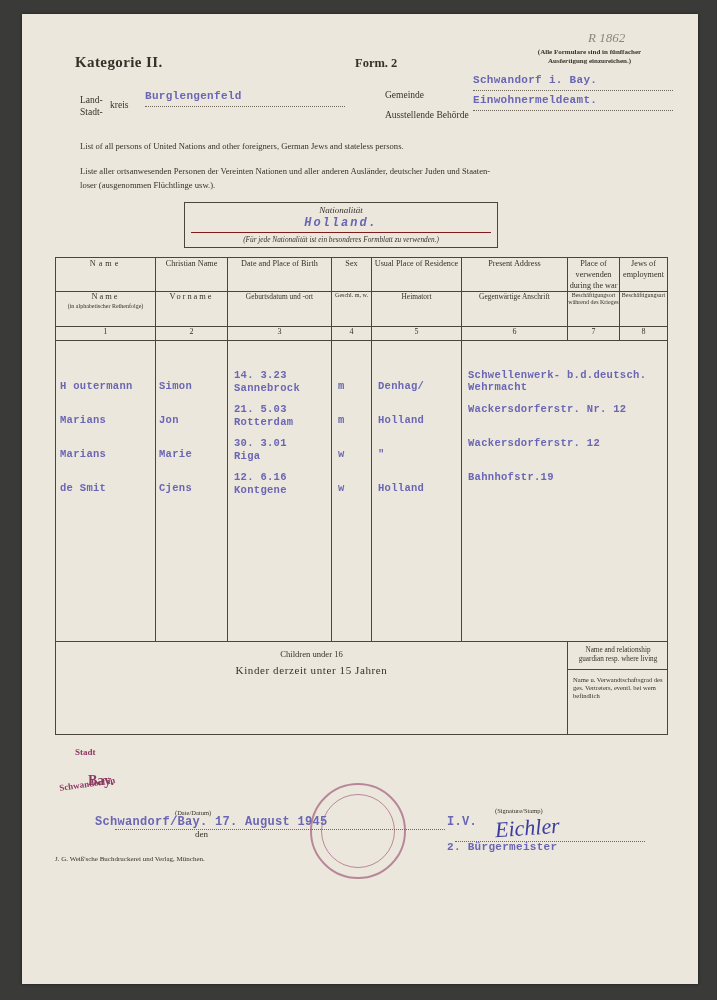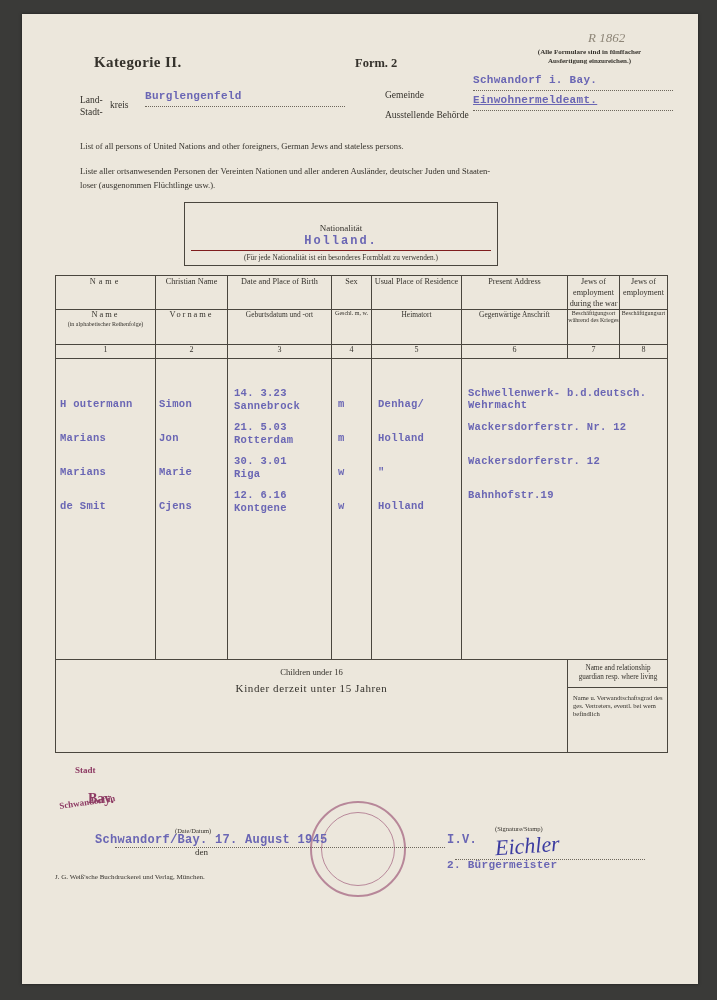--- a/index.html
+++ b/index.html
@@ -24,51 +24,52 @@
   .typed{
     color:#6a66b4;
     font-family:"Liberation Mono", monospace;
     font-weight:bold;
     letter-spacing:.3px;
   }
   .printed{color:#35322c;}
 
   
   .hdr{position:relative;height:34px;}
-  .kat{position:absolute;left:39px;top:10px;font-size:15px;font-weight:bold;letter-spacing:.4px;text-align:center;}
+  .kat{position:absolute;left:20px;top:10px;font-size:15px;font-weight:bold;letter-spacing:.4px;text-align:center;}
   .form{position:absolute;left:300px;top:12px;font-size:12.5px;font-weight:bold;}
   .note{position:absolute;left:452px;top:4px;width:165px;font-size:7px;line-height:1.35;text-align:center;font-weight:bold;}
   .ref{position:absolute;left:533px;top:-14px;font-size:13px;color:#8e8678;font-family:"Liberation Serif",serif;font-style:italic;}
 
   
   .idblock{position:relative;height:44px;margin-top:8px;}
   .lk{position:absolute;left:25px;top:8px;font-size:9.5px;line-height:13px;}
   .lk2{position:absolute;left:25px;top:21px;font-size:9.5px;}
   .dash1{position:absolute;left:55px;top:14px;font-size:9.5px;}
   .fillA{position:absolute;left:90px;top:4px;width:200px;font-size:11px;}
   .ruleA{position:absolute;left:90px;top:20px;width:200px;border-bottom:1px dotted #6d675c;}
   .gem{position:absolute;left:330px;top:4px;font-size:9.5px;}
   .beh{position:absolute;left:330px;top:24px;font-size:9.5px;}
   .fillB{position:absolute;left:418px;top:-12px;width:200px;font-size:11px;}
   .ruleB{position:absolute;left:418px;top:4px;width:200px;border-bottom:1px dotted #6d675c;}
-  .fillC{position:absolute;left:418px;top:8px;width:200px;font-size:11px;text-decoration:underline;}
+  .fillC{position:absolute;left:418px;top:8px;width:200px;font-size:11px;}
   .ruleC{position:absolute;left:418px;top:24px;width:200px;border-bottom:1px dotted #6d675c;}
 
   
   .para{margin-left:25px;width:570px;font-size:8.6px;line-height:1.55;color:#35322c;}
   .para.en{margin-top:10px;}
   .para.de{margin-top:12px;}
 
   
   .natbox{
     position:relative;margin:10px auto 1px auto;
     width:300px;left:-20px;
     border:1px solid #4a463e;
-    padding:20px 6px 3px 6px;
+    padding:2px 6px 3px 6px;
     text-align:center;
+    font-style:italic;
   }
   .natlbl{font-size:9px;}
   .natval{font-size:12px;letter-spacing:2px;margin-top:1px;}
   .natsub{font-size:7.3px;margin-top:2px;border-top:1px solid #7f1d1d;padding-top:2px;}
 
   
   table.grid{
     margin-top:9px;
     border-collapse:collapse;
     width:612px;
@@ -185,21 +186,21 @@
           <col style="width:48px">
       </colgroup>
       <tbody>
           <tr>
         <td class="th1 printed"><span class="sp">Name</span></td>
         <td class="th1 printed">Christian Name</td>
         <td class="th1 printed">Date and Place of Birth</td>
         <td class="th1 printed">Sex</td>
         <td class="th1 printed">Usual Place of Residence</td>
         <td class="th1 printed">Present Address</td>
-        <td class="th1 printed">Jews of employment during the war</td>
+        <td class="th1 printed">Place of verwenden during the war</td>
         <td class="th1 printed">Jews of employment</td>
       </tr>
       <tr>
         <td class="th2">
           <div class="big">Name</div>
           <div class="tiny">(in alphabetischer Reihenfolge)</div>
         </td>
         <td class="th2">
               <div class="big">Vorname</div>
             </td>

